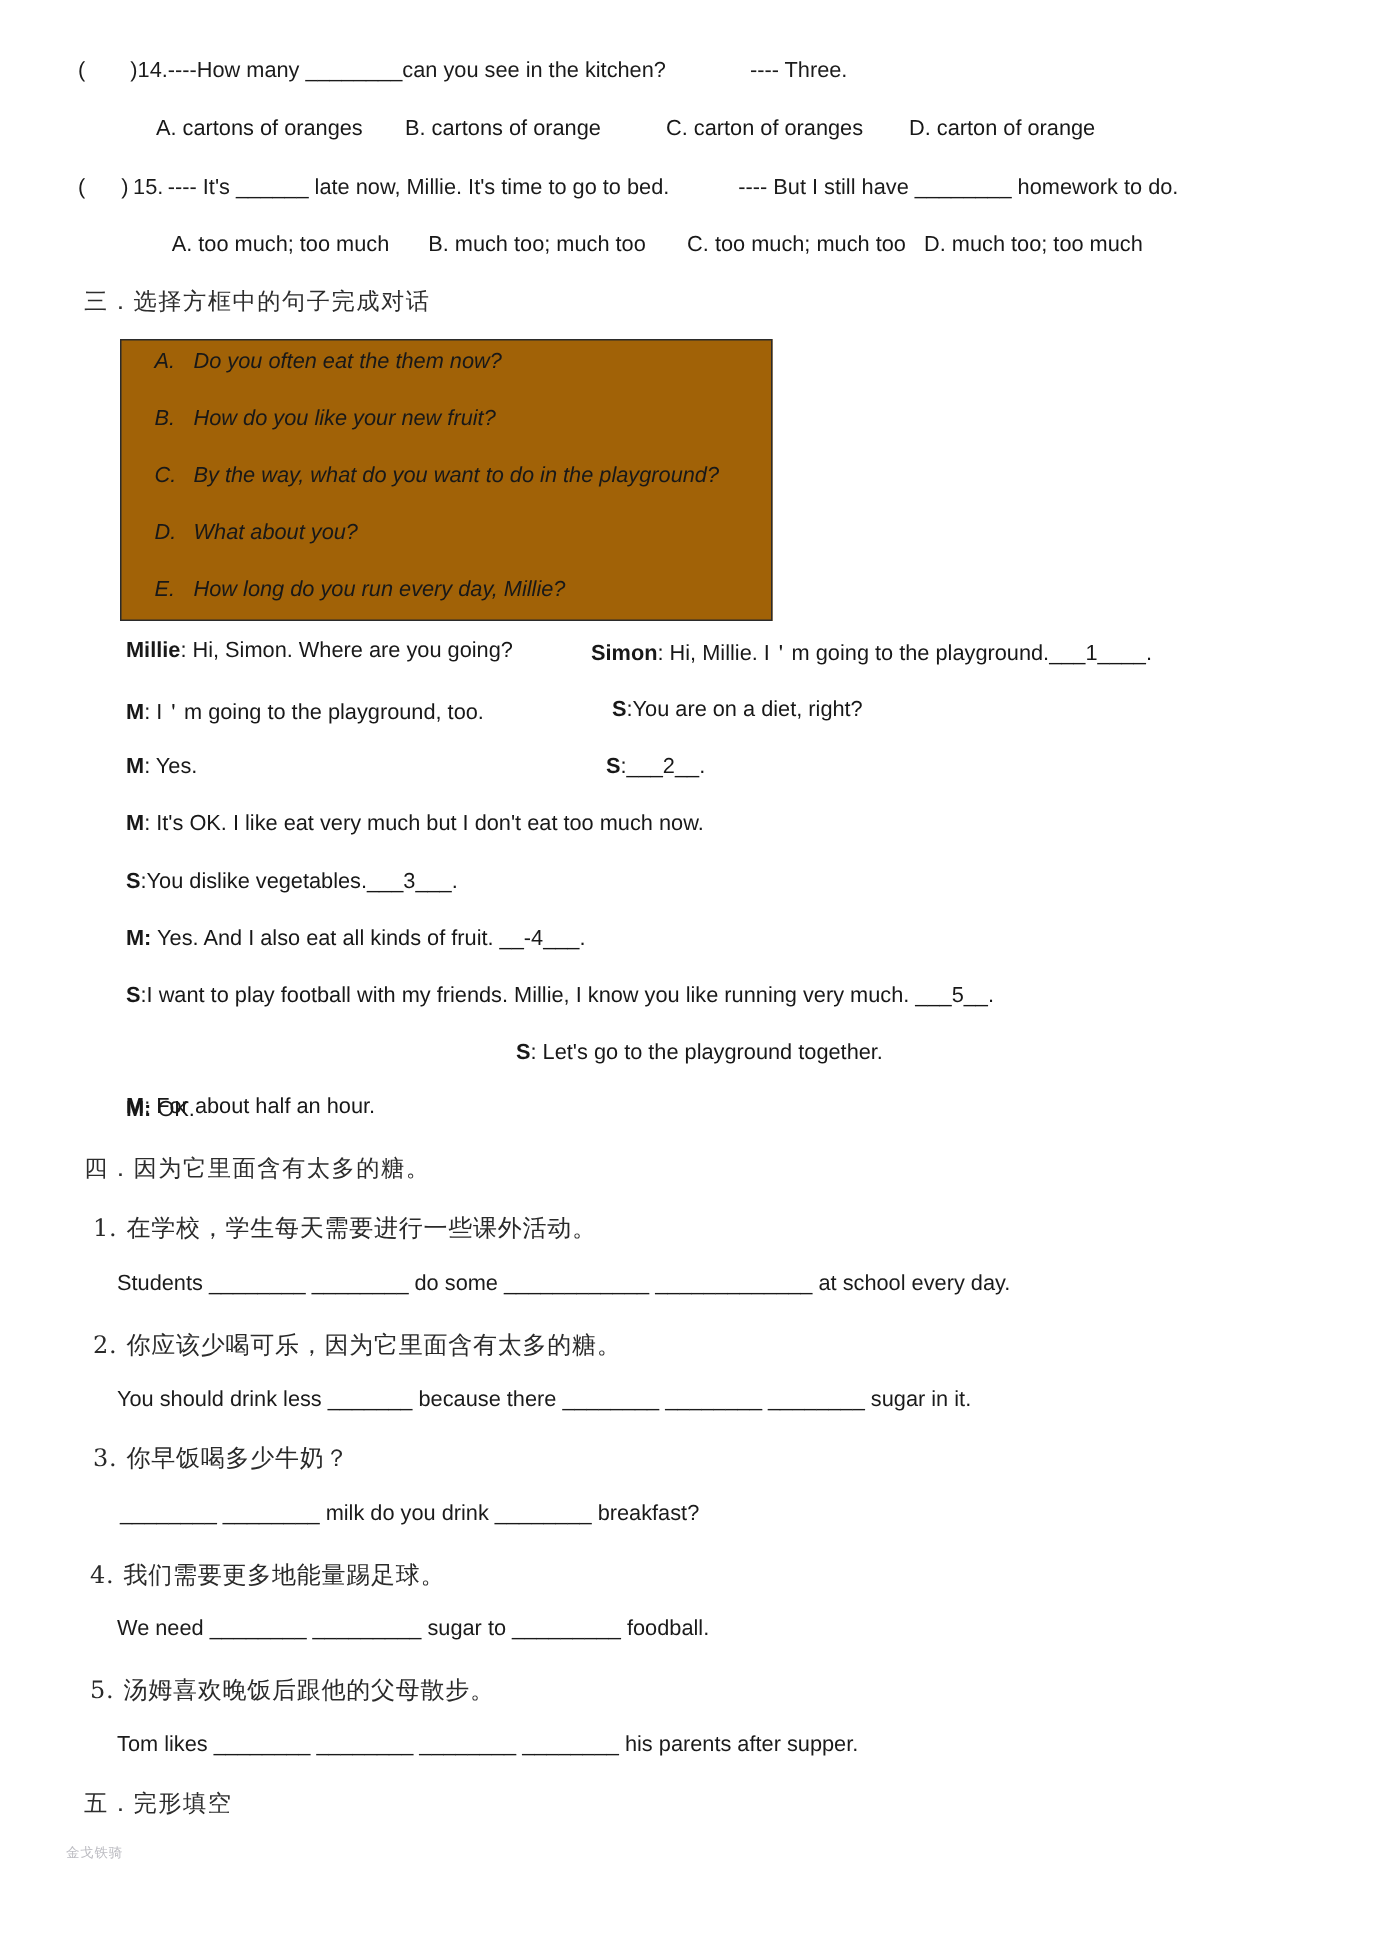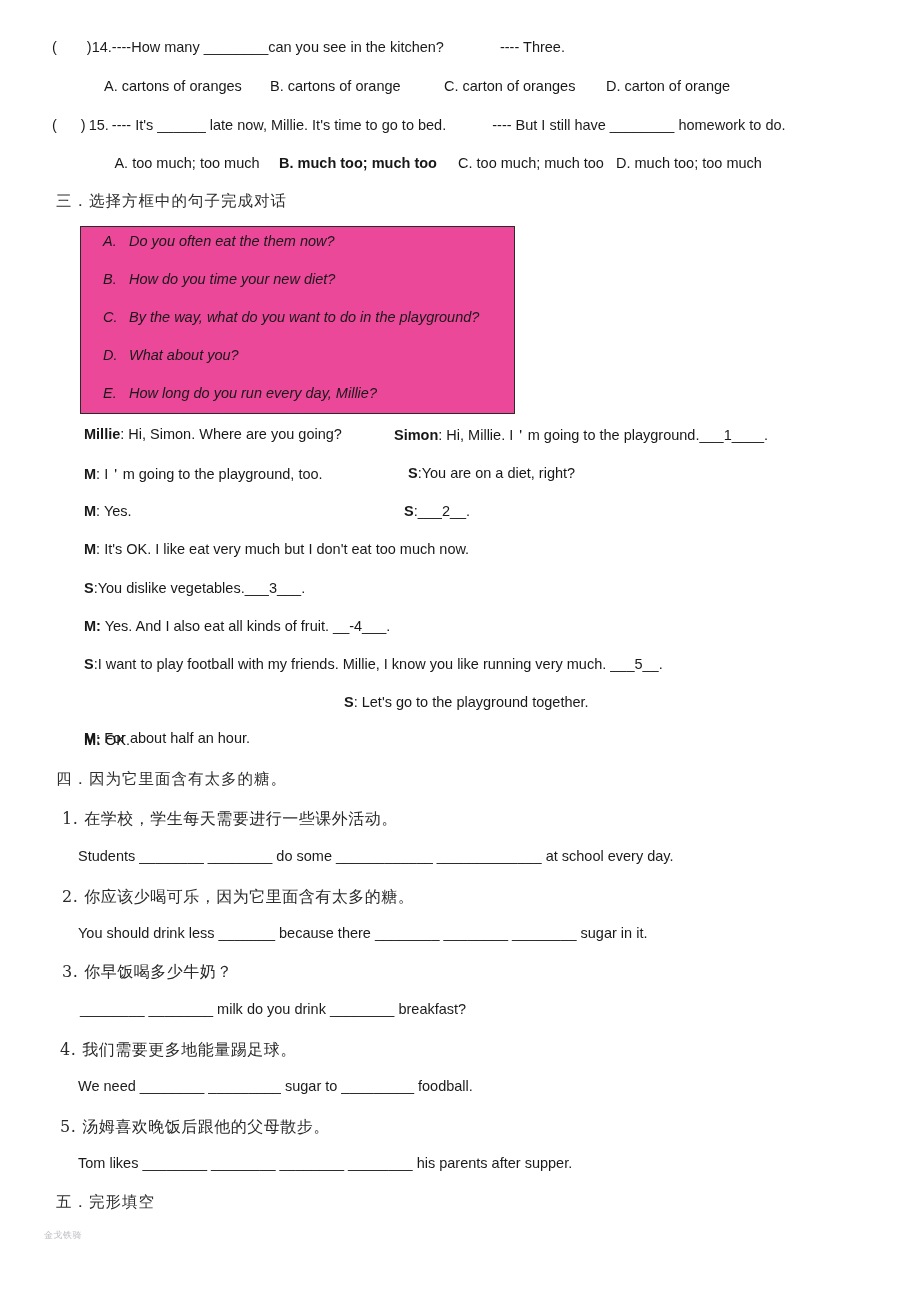--- a/index.html
+++ b/index.html
@@ -51,21 +51,21 @@
     white-space: nowrap;
     font-size: 14.5px;
   }
   .choices > span { display: inline-block; }
 
   
   .optbox {
     position: absolute;
     border: 1.4px solid #2b2b2b;
     box-sizing: border-box;
-    background: #ec4899;
+    background: #a16207;
   }
   .optbox .opt {
     position: absolute;
     font-style: italic;
     font-size: 14.5px;
     white-space: nowrap;
   }
   .optbox .opt .lbl {
     display: inline-block;
     width: 26px;
@@ -106,33 +106,33 @@
     <span style="width:162px;">C. carton of oranges</span>
     <span>D. carton of orange</span>
   </div>
 
   <div class="row" style="left:52px; top:117px;">
     <span>(</span><span style="display:inline-block;width:24px;"></span><span>)</span><span style="display:inline-block;width:3px;"></span><span>15.</span><span style="display:inline-block;width:3px;"></span><span>---- It's ______ late now, Millie. It's time to go to bed.</span><span style="display:inline-block;width:46px;"></span><span>---- But I still have ________ homework to do.</span>
   </div>
 
   <div class="choices" style="left:104px; top:155px;text-align:center;">
     <span style="width:166px;">A.   too much; too much</span>
-    <span style="width:176px;font-weight:bold;">B. much too; much too</span>
+    <span style="width:176px;">B. much too; much too</span>
     <span style="width:170px;">C. too much; much too</span>
     <span>D. much too; too much</span>
   </div>
 
   <div class="row cn-head" style="left:56px; top:192px;">三．选择方框中的句子完成对话</div>
 
   <div class="optbox" style="left:80px; top:226px; width:435px; height:188px;">
     <div class="opt" style="left:22px; top:6px;">
       <span class="lbl">A.</span><span>Do you often eat the them now?</span>
     </div>
     <div class="opt" style="left:22px; top:44px;">
-      <span class="lbl">B.</span><span>How do you time your new diet?</span>
+      <span class="lbl">B.</span><span>How do you like your new fruit?</span>
     </div>
     <div class="opt" style="left:22px; top:82px;">
       <span class="lbl">C.</span><span>By the way, what do you want to do in the playground?</span>
     </div>
     <div class="opt" style="left:22px; top:120px;">
       <span class="lbl">D.</span><span>What about you?</span>
     </div>
     <div class="opt" style="left:22px; top:158px;">
       <span class="lbl">E.</span><span>How long do you run every day, Millie?</span>
     </div>

